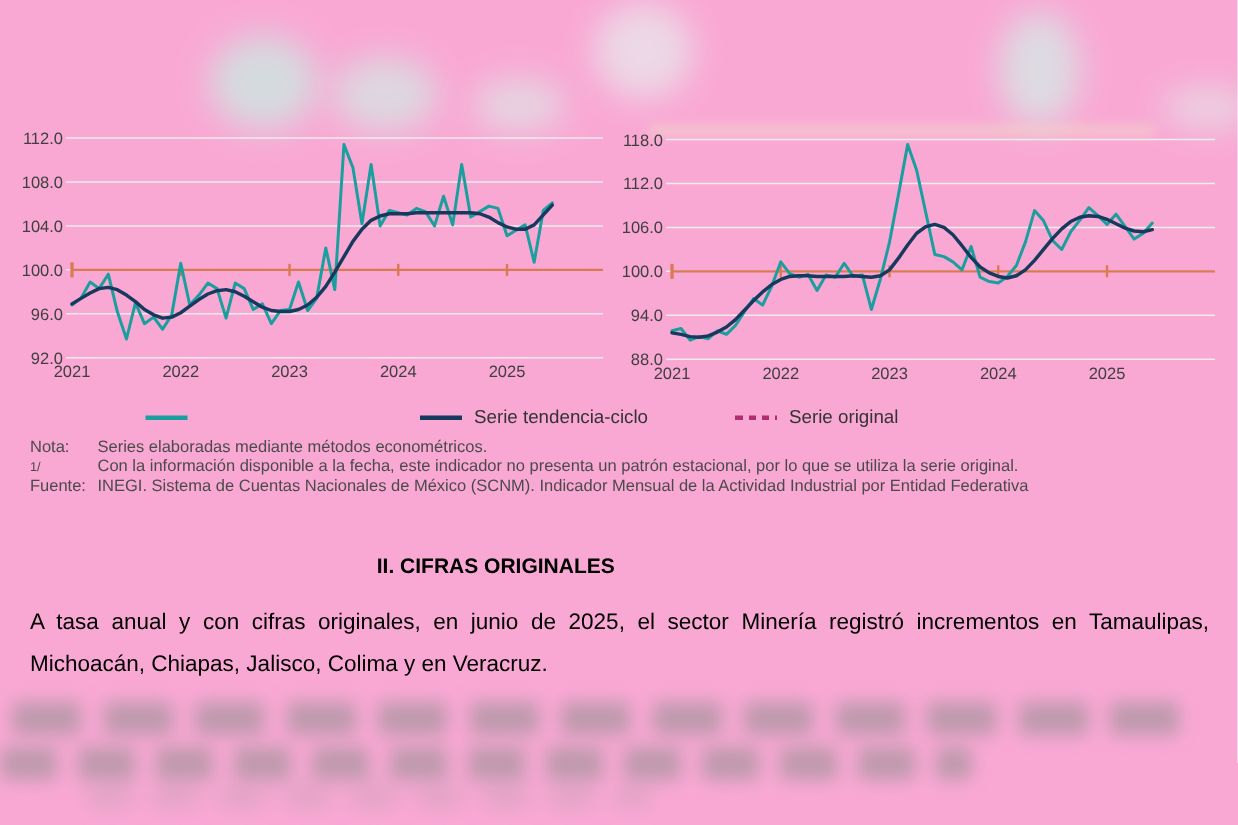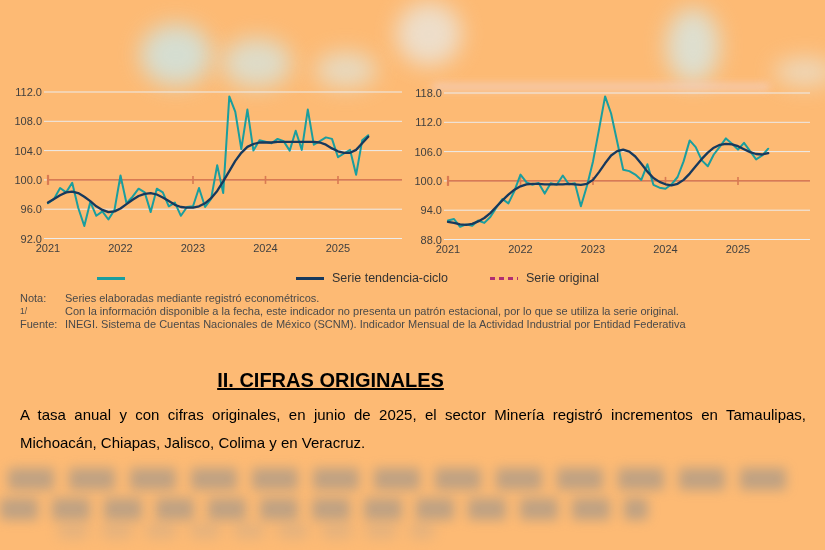--- a/index.html
+++ b/index.html
@@ -1,17 +1,17 @@
 <!DOCTYPE html>
 <html><head>
 <meta charset="utf-8">
 <style>
   html,body{margin:0;padding:0;background:#fff;}
   .page{
-    position:relative;width:825px;height:550px;background:#fdba74;overflow:hidden;
+    position:relative;width:825px;height:550px;background:#f9a8d4;overflow:hidden;
     font-family:"Liberation Sans","DejaVu Sans",sans-serif;color:#1a1a1a;
   }
   
   .top-blur{position:absolute;left:0;top:0;width:825px;height:86px;}
   .blob{position:absolute;border-radius:50%;filter:blur(11px);}
   .blob.b1{left:140px;top:24px;width:72px;height:62px;background:#cfe4e1;opacity:.85;}
   .blob.b2{left:222px;top:38px;width:70px;height:50px;background:#d4e7e4;opacity:.75;}
   .blob.b3{left:315px;top:52px;width:62px;height:36px;background:#dcebe9;opacity:.65;}
   .blob.b4{left:396px;top:2px;width:66px;height:64px;background:#e7edee;opacity:.7;}
   .blob.b5{left:666px;top:8px;width:54px;height:76px;background:#d6e8e6;opacity:.8;}
@@ -30,37 +30,37 @@
   
   .chart{position:absolute;top:85px;}
   .chart.left{left:0;}
   .chart.right{left:412px;}
   svg text{font-family:"Liberation Sans","DejaVu Sans",sans-serif;}
 
   
   .legend{position:absolute;left:0;top:268px;width:825px;height:20px;}
   .legend-item{position:absolute;display:flex;align-items:center;gap:8px;height:20px;}
   .legend-item.i0{left:97px;}
-  .legend-item.i1{left:296px;}
+  .legend-item.i1{left:280px;}
   .legend-item.i2{left:490px;}
   .swatch{display:inline-block;width:28px;}
   .swatch.teal{height:3px;background:#1a9e9e;}
   .swatch.navy{height:3px;background:#17395d;}
   .swatch.dashed{height:3px;background:repeating-linear-gradient(90deg,#b02d72 0 5px,rgba(255,255,255,0) 5px 9px);}
   .legend-label{font-size:12.5px;color:#333;}
 
   
   .notes{position:absolute;left:20px;top:292px;width:788px;font-size:11px;line-height:13.2px;color:#4a4a4a;}
   .note-row{display:flex;align-items:flex-end;}
   .note-label{flex:0 0 45px;width:45px;}
   .note-label.sup{font-size:8.5px;}
   .note-text{flex:1;}
 
   
-  .section-heading{position:absolute;left:0;top:369px;width:661px;text-align:center;font-size:20px;font-weight:bold;color:#000;text-decoration:underline;}
+  .section-heading{position:absolute;left:0;top:369px;width:661px;text-align:center;font-size:14px;font-weight:bold;color:#000;}
   .section-paragraph{position:absolute;left:20px;top:401px;width:786px;font-size:15px;line-height:28px;text-align:justify;color:#000;}
 </style>
 </head>
 <body>
 
 <div class="page">
 
   <div class="top-blur">
     <div class="blob b1"></div>
     <div class="blob b2"></div>
@@ -136,21 +136,21 @@
     </div>
     <div class="legend-item i2">
       <span class="swatch dashed"></span>
       <span class="legend-label">Serie original</span>
     </div>
   </div>
 
   <div class="notes">
     <div class="note-row">
       <span class="note-label">Nota:</span>
-      <span class="note-text">Series elaboradas mediante registró econométricos.</span>
+      <span class="note-text">Series elaboradas mediante métodos econométricos.</span>
     </div>
     <div class="note-row">
       <span class="note-label sup">1/</span>
       <span class="note-text">Con la información disponible a la fecha, este indicador no presenta un patrón estacional, por lo que se utiliza la serie original.</span>
     </div>
     <div class="note-row">
       <span class="note-label">Fuente:</span>
       <span class="note-text">
         <div>INEGI. Sistema de Cuentas Nacionales de México (SCNM). Indicador Mensual de la Actividad Industrial por Entidad Federativa</div>
       </span>

